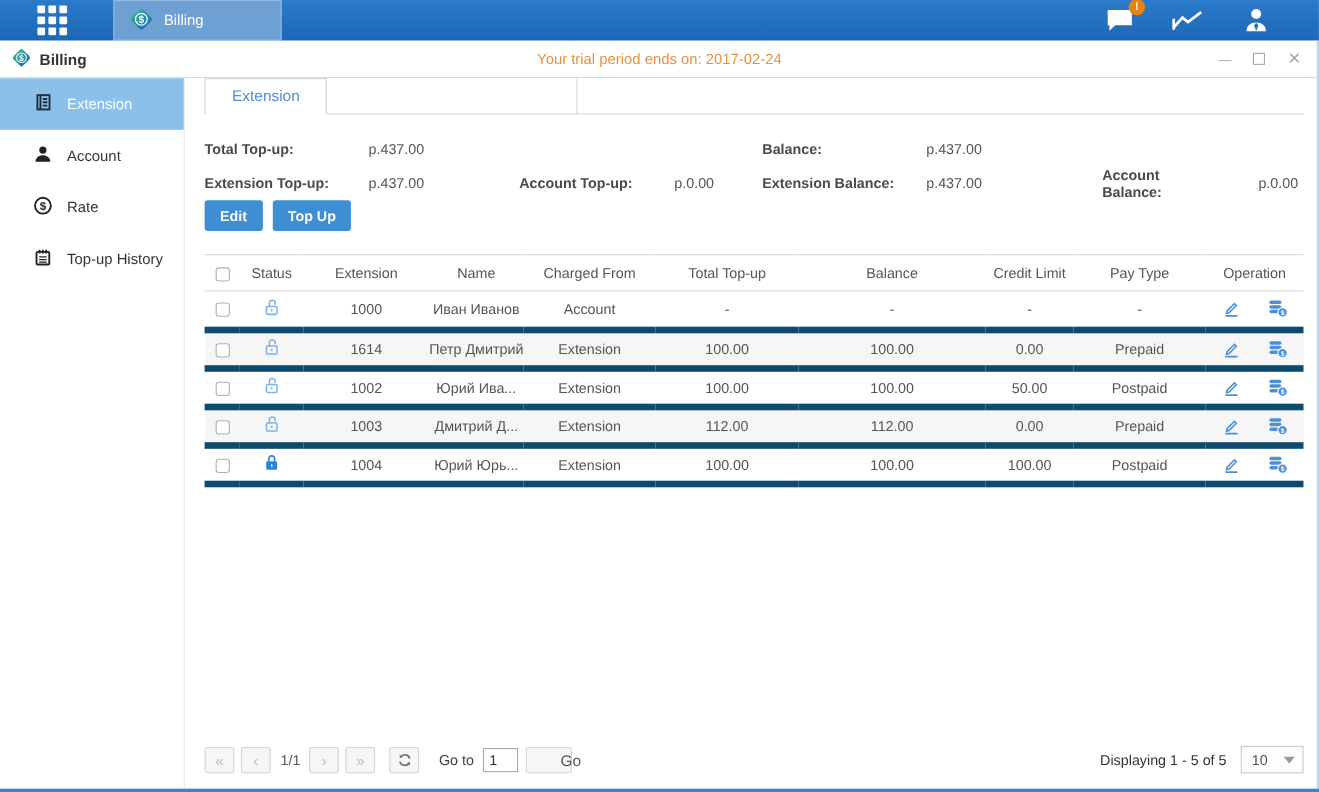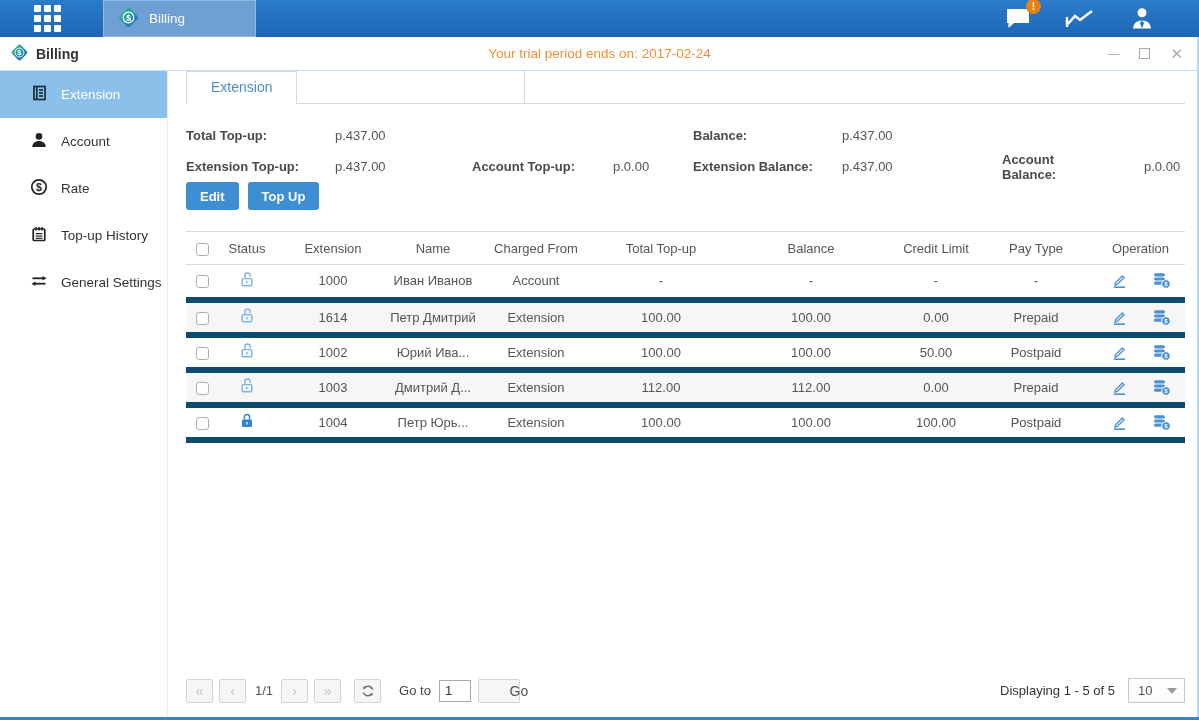--- a/index.html
+++ b/index.html
@@ -199,31 +199,20 @@
           <rect x="3.2" y="4" width="11.6" height="11.5" rx="1" stroke-width="1.7"></rect>
           <line x1="6" y1="2" x2="6" y2="5.4" stroke-width="1.6"></line>
             <line x1="9" y1="2" x2="9" y2="5.4" stroke-width="1.6"></line>
             <line x1="12" y1="2" x2="12" y2="5.4" stroke-width="1.6"></line>
           <line x1="5.6" y1="8.6" x2="12.4" y2="8.6" stroke-width="1.2"></line>
             <line x1="5.6" y1="11" x2="12.4" y2="11" stroke-width="1.2"></line>
             <line x1="5.6" y1="13.3" x2="12.4" y2="13.3" stroke-width="1.2"></line>
         </svg>
       </span>
       <span>Top-up History</span>
-    </div>
-    <div class="side-item">
-      <span>
-        <svg width="18" height="18" viewBox="0 0 18 18">
-          <line x1="2.5" y1="6.3" x2="13.5" y2="6.3" stroke="#222" stroke-width="1.8"></line>
-          <polygon points="16.5,6.3 12.5,4 12.5,8.6" fill="#222"></polygon>
-          <line x1="4.5" y1="11.7" x2="15.5" y2="11.7" stroke="#222" stroke-width="1.8"></line>
-          <polygon points="1.5,11.7 5.5,9.4 5.5,14" fill="#222"></polygon>
-        </svg>
-      </span>
-      <span>General Settings</span>
     </div>
   </div>
 
   <div class="main">
     <div class="tabstrip">
       <div class="tab-active">Extension</div>
       <div class="tab-empty"></div>
       <div class="tab-rest"></div>
     </div>
 
@@ -424,21 +413,21 @@
             </td>
           </tr>
           <tr>
             <td><span class="cb"></span></td>
             <td><span class="lock locked"><svg class="lock-closed" width="16" height="17" viewBox="0 0 16 17">
                   <rect x="3" y="7.4" width="10" height="7.6" rx="1.2" fill="#2e83d4"></rect>
                   <path d="M5.4 7.4V5a2.6 2.6 0 0 1 5.2 0v2.4" fill="none" stroke="#2e83d4" stroke-width="1.5"></path>
                   <line x1="8" y1="10" x2="8" y2="12.4" stroke="#fff" stroke-width="1.3"></line>
                 </svg></span></td>
             <td>1004</td>
-            <td class="name-cell">Петр Юрь...</td>
+            <td class="name-cell">Юрий Юрь...</td>
             <td>Extension</td>
             <td>100.00</td>
             <td>100.00</td>
             <td>100.00</td>
             <td>Postpaid</td>
             <td>
               <span class="op-cell">
                 <span class="op-icon">
                   <svg width="17" height="17" viewBox="0 0 16 16" fill="none" stroke="#4a90d2" stroke-width="1.3">
                     <polygon points="3.8,12.2 5.9,11.7 12.2,5.4 10.6,3.8 4.3,10.1"></polygon>

